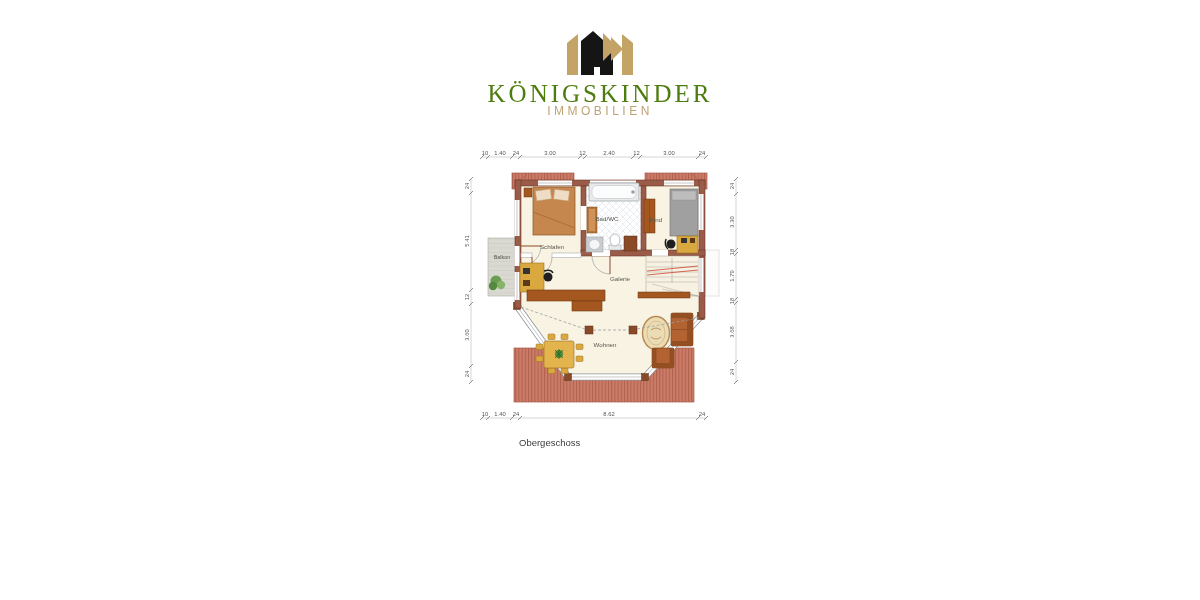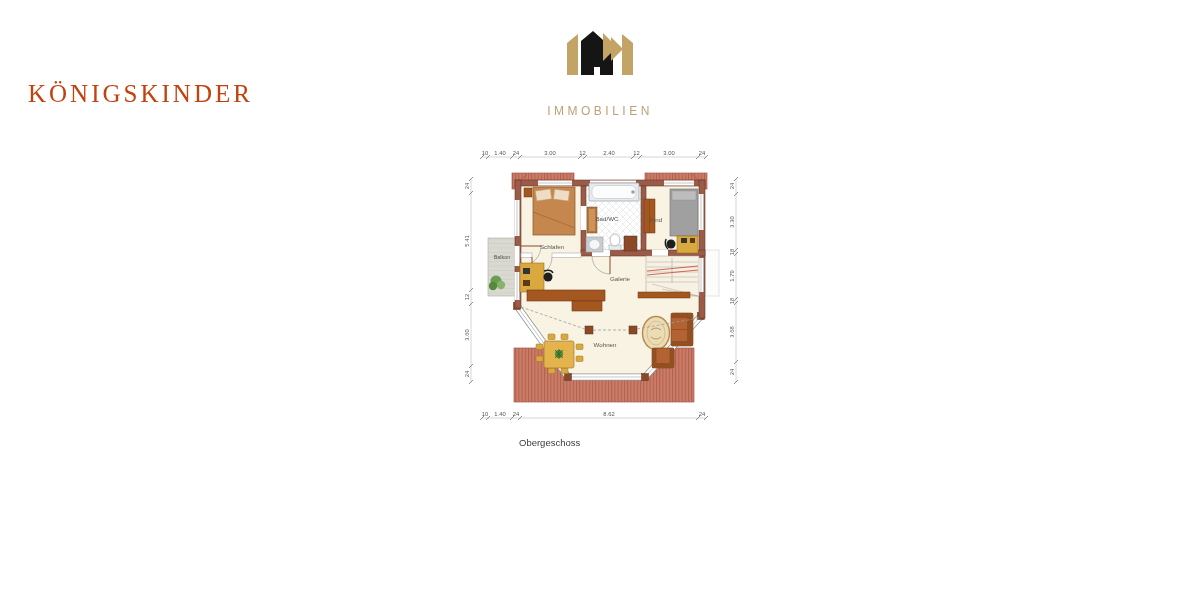--- a/index.html
+++ b/index.html
@@ -1,20 +1,20 @@
 <!DOCTYPE html>
 <html><head>
 <meta charset="utf-8">
 <style>
   html,body{margin:0;padding:0;background:#ffffff;}
   #stage{position:relative;width:1200px;height:600px;background:#fff;overflow:hidden;
          font-family:"Liberation Sans",sans-serif;}
-  .brand-name{position:absolute;left:0;right:0;top:80px;
+  .brand-name{position:absolute;left:0;right:0;top:80px;text-align:center;
     font-family:"Liberation Serif",serif;font-size:25px;letter-spacing:3px;
-    color:#c2410c;font-weight:500;padding-left:28px;}
+    color:#4d7c0f;font-weight:500;}
   .brand-sub{position:absolute;left:0;right:0;top:104px;text-align:center;
     font-family:"Liberation Sans",sans-serif;font-size:12px;letter-spacing:3.5px;
     color:#bea274;}
   .crown{position:absolute;left:567px;top:27px;}
   svg text{font-family:"Liberation Sans",sans-serif;}
   .dim{font-size:5.8px;fill:#555;}
   .room{font-size:6.2px;fill:#57564e;}
   .roomsmall{font-size:5.4px;fill:#57564e;}
   .title{font-size:9.5px;fill:#3a3a3a;}
   .dimline{stroke:#bbbbbb;stroke-width:0.6;}

